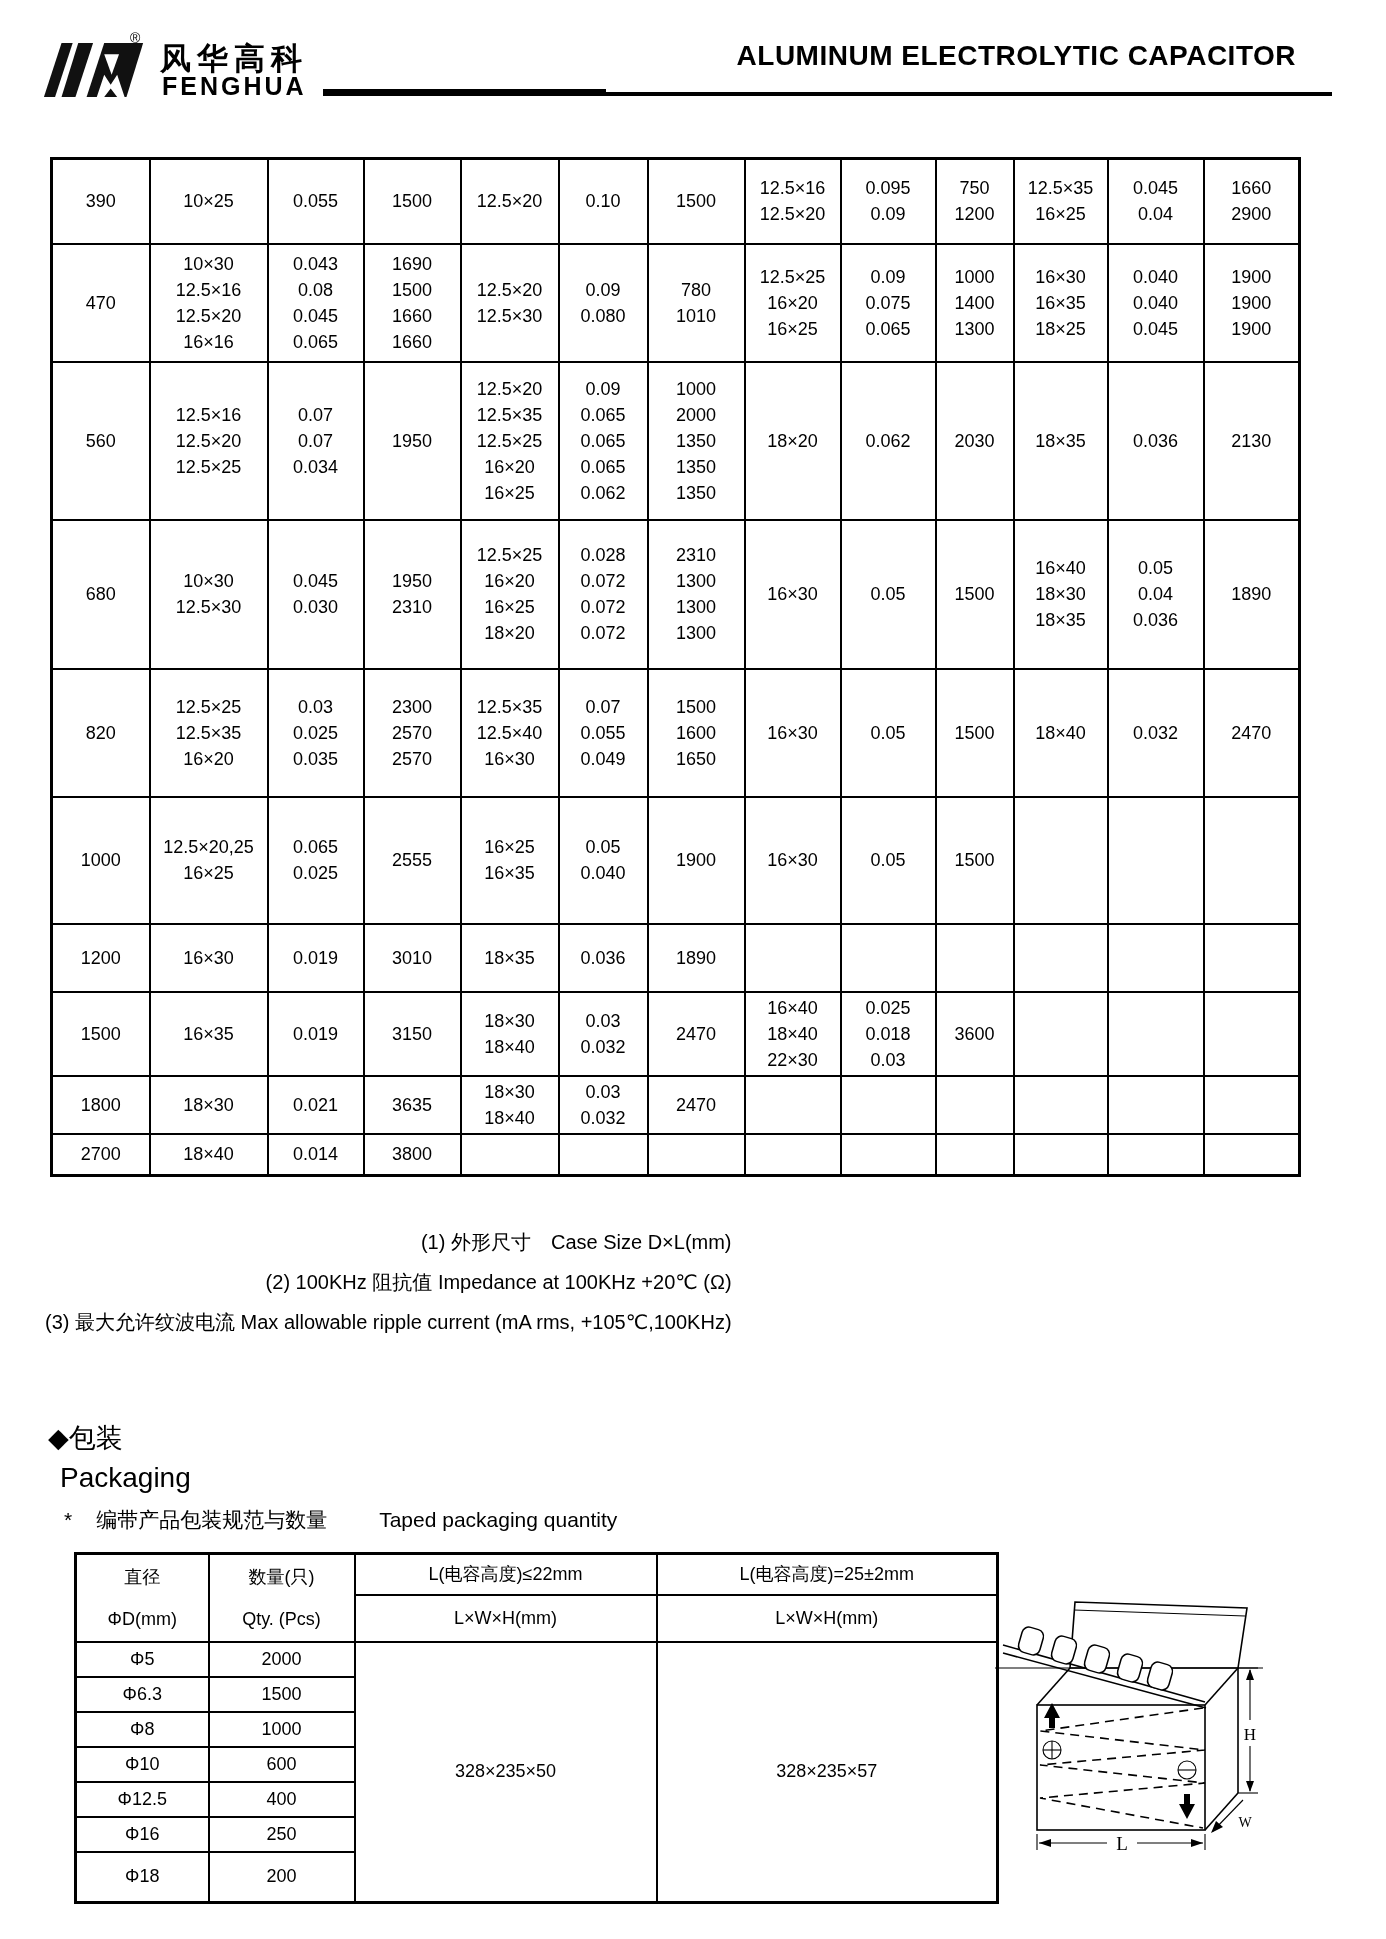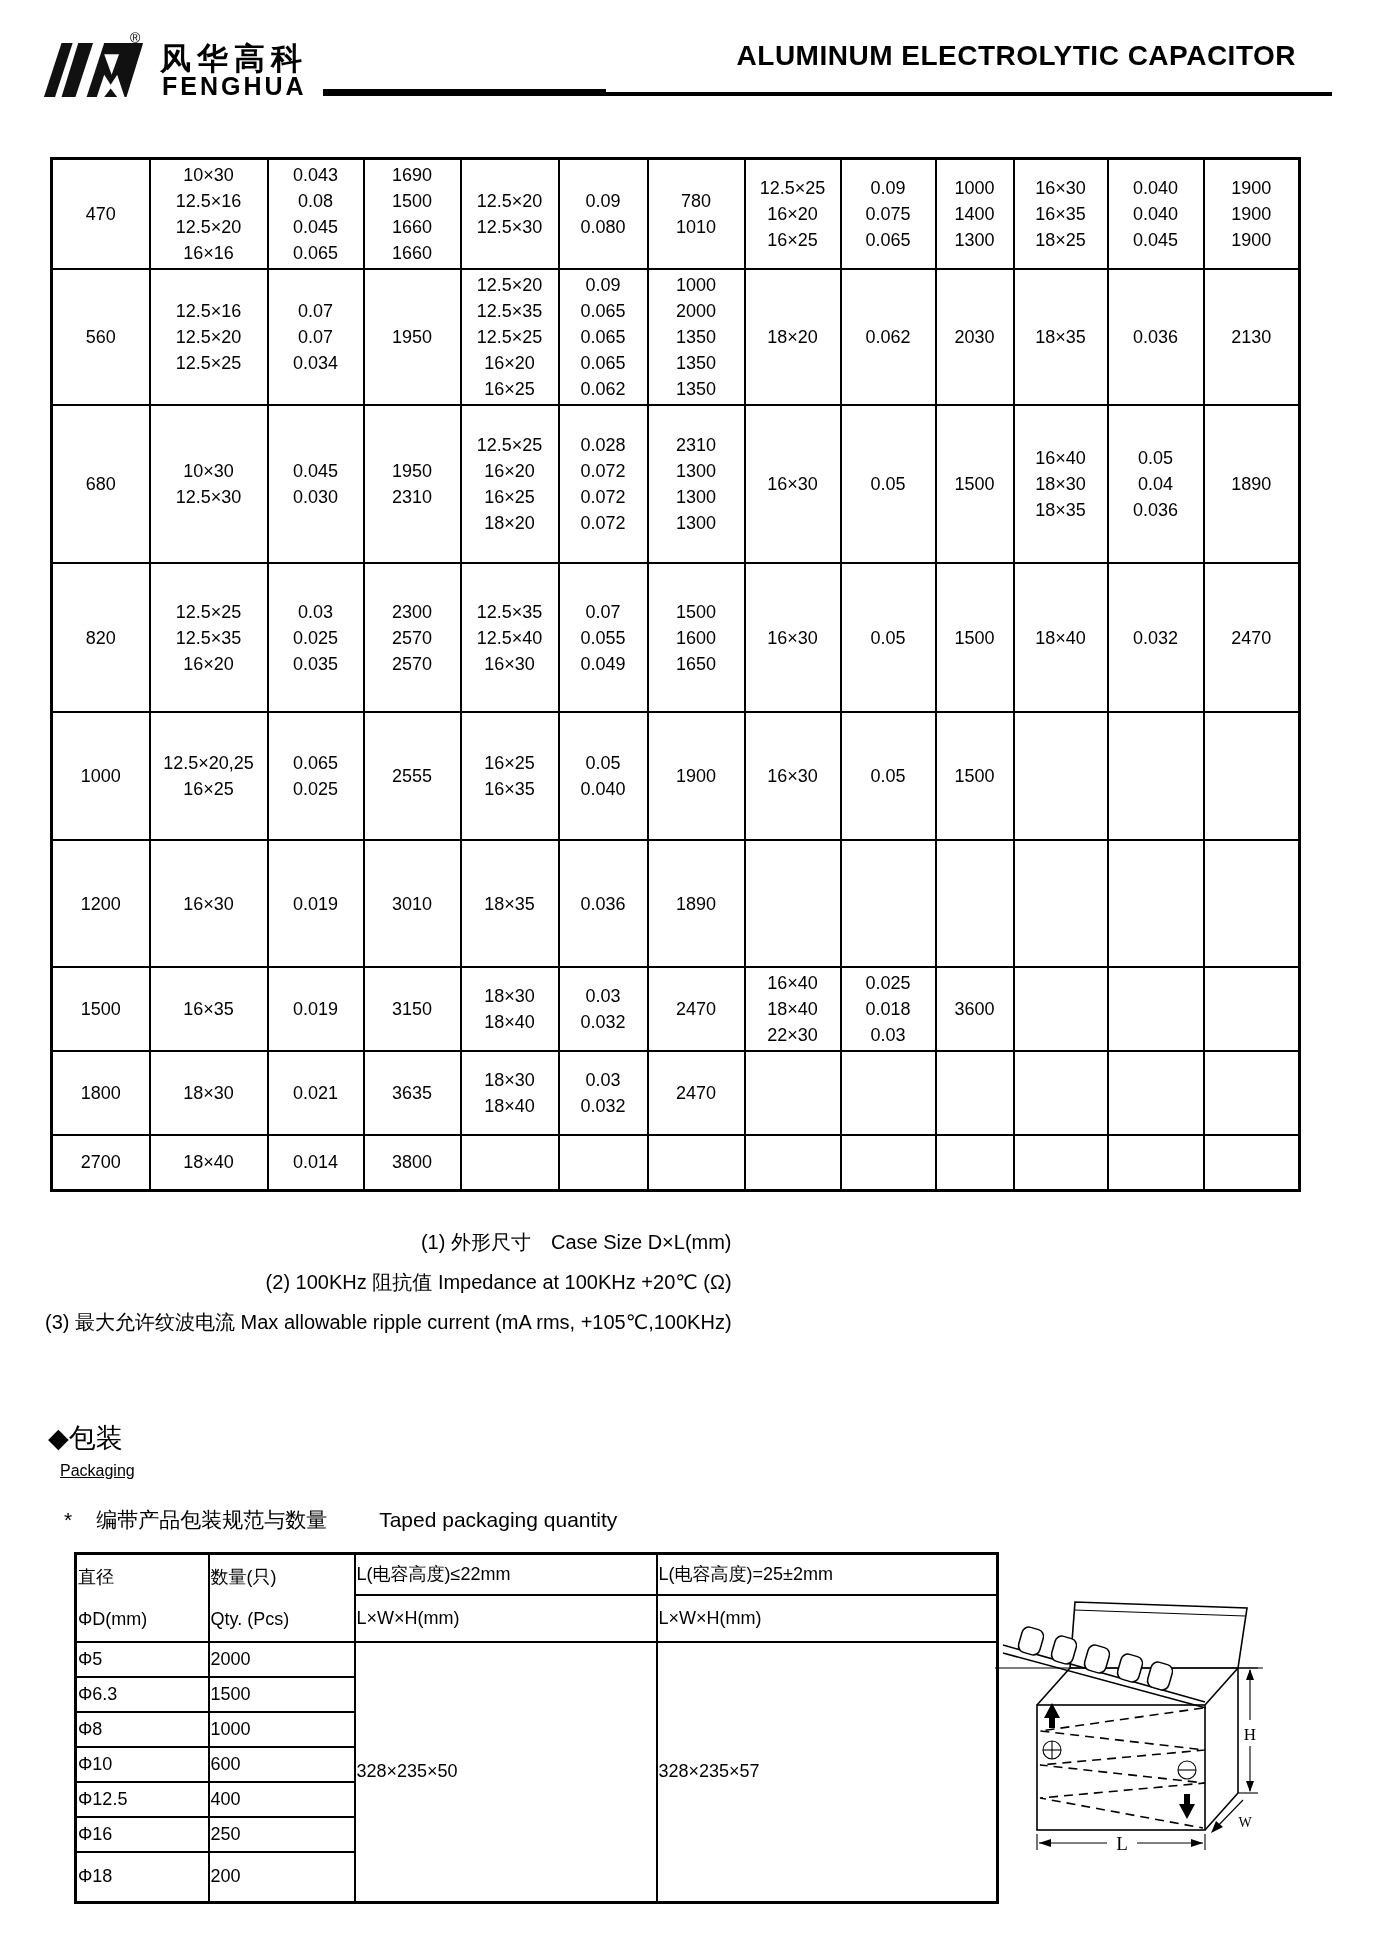--- a/index.html
+++ b/index.html
@@ -35,30 +35,30 @@
   .spec-table tr:nth-child(7){height:68px;}
   .spec-table tr:nth-child(8){height:84px;}
   .spec-table tr:nth-child(9){height:55px;}
   .spec-table tr:nth-child(10){height:42px;}
   .spec-table tr:nth-child(11){height:50px;}
   
   .notes{position:absolute;left:45px;top:1222px;font-size:20px;text-align:right;}
   .notes .note{height:40px;line-height:40px;}
   
   .pack-title-cn{position:absolute;left:48px;top:1420px;font-size:27px;}
-  .pack-title-en{position:absolute;left:60px;top:1462px;font-size:16px;text-decoration:underline;}
+  .pack-title-en{position:absolute;left:60px;top:1462px;font-size:28px;}
   .pack-subtitle{position:absolute;left:64px;top:1506px;font-size:21px;}
   .pack-subtitle .cn{margin-left:24px;}
   .pack-subtitle .en{margin-left:52px;}
   .pack-table{
     position:absolute;left:74px;top:1552px;width:922px;
     border-collapse:collapse;table-layout:fixed;border:3px solid #000;
   }
   .pack-table td{
-    border:2px solid #000;text-align:left;vertical-align:middle;font-size:18px;
+    border:2px solid #000;text-align:center;vertical-align:middle;font-size:18px;
   }
   .pack-table td.hcell{white-space:pre-line;line-height:42px;}
   .pack-table tr:nth-child(1){height:40px;}
   .pack-table tr:nth-child(2){height:46px;}
   .pack-table tr:nth-child(n+3){height:35px;}
   .pack-table tr:nth-child(9){height:50px;}
   
   .box-drawing{position:absolute;left:995px;top:1588px;width:290px;height:282px;}
   .box-drawing .ln{stroke:#000;fill:none;stroke-width:1.6;}
   .box-drawing .thin{stroke:#000;fill:none;stroke-width:1.1;}
@@ -94,20 +94,41 @@
       <col style="width:89px">
       <col style="width:97px">
       <col style="width:96px">
     <col style="width:95px">
       <col style="width:78px">
       <col style="width:94px">
       <col style="width:96px">
     <col style="width:96px">
   </colgroup>
   <tbody>
+      <tr>
+    <td>390</td>
+        <td>10×25</td>
+        <td>0.055</td>
+        <td>1500</td>
+        <td>12.5×20</td>
+        <td>0.10</td>
+        <td>1500</td>
+        <td>12.5×16
+12.5×20</td>
+        <td>0.095
+0.09</td>
+        <td>750
+1200</td>
+        <td>12.5×35
+16×25</td>
+        <td>0.045
+0.04</td>
+        <td>1660
+2900</td>
+  </tr>
   <tr>
     <td>470</td>
         <td>10×30
 12.5×16
 12.5×20
 16×16</td>
         <td>0.043
 0.08
 0.045
 0.065</td>

